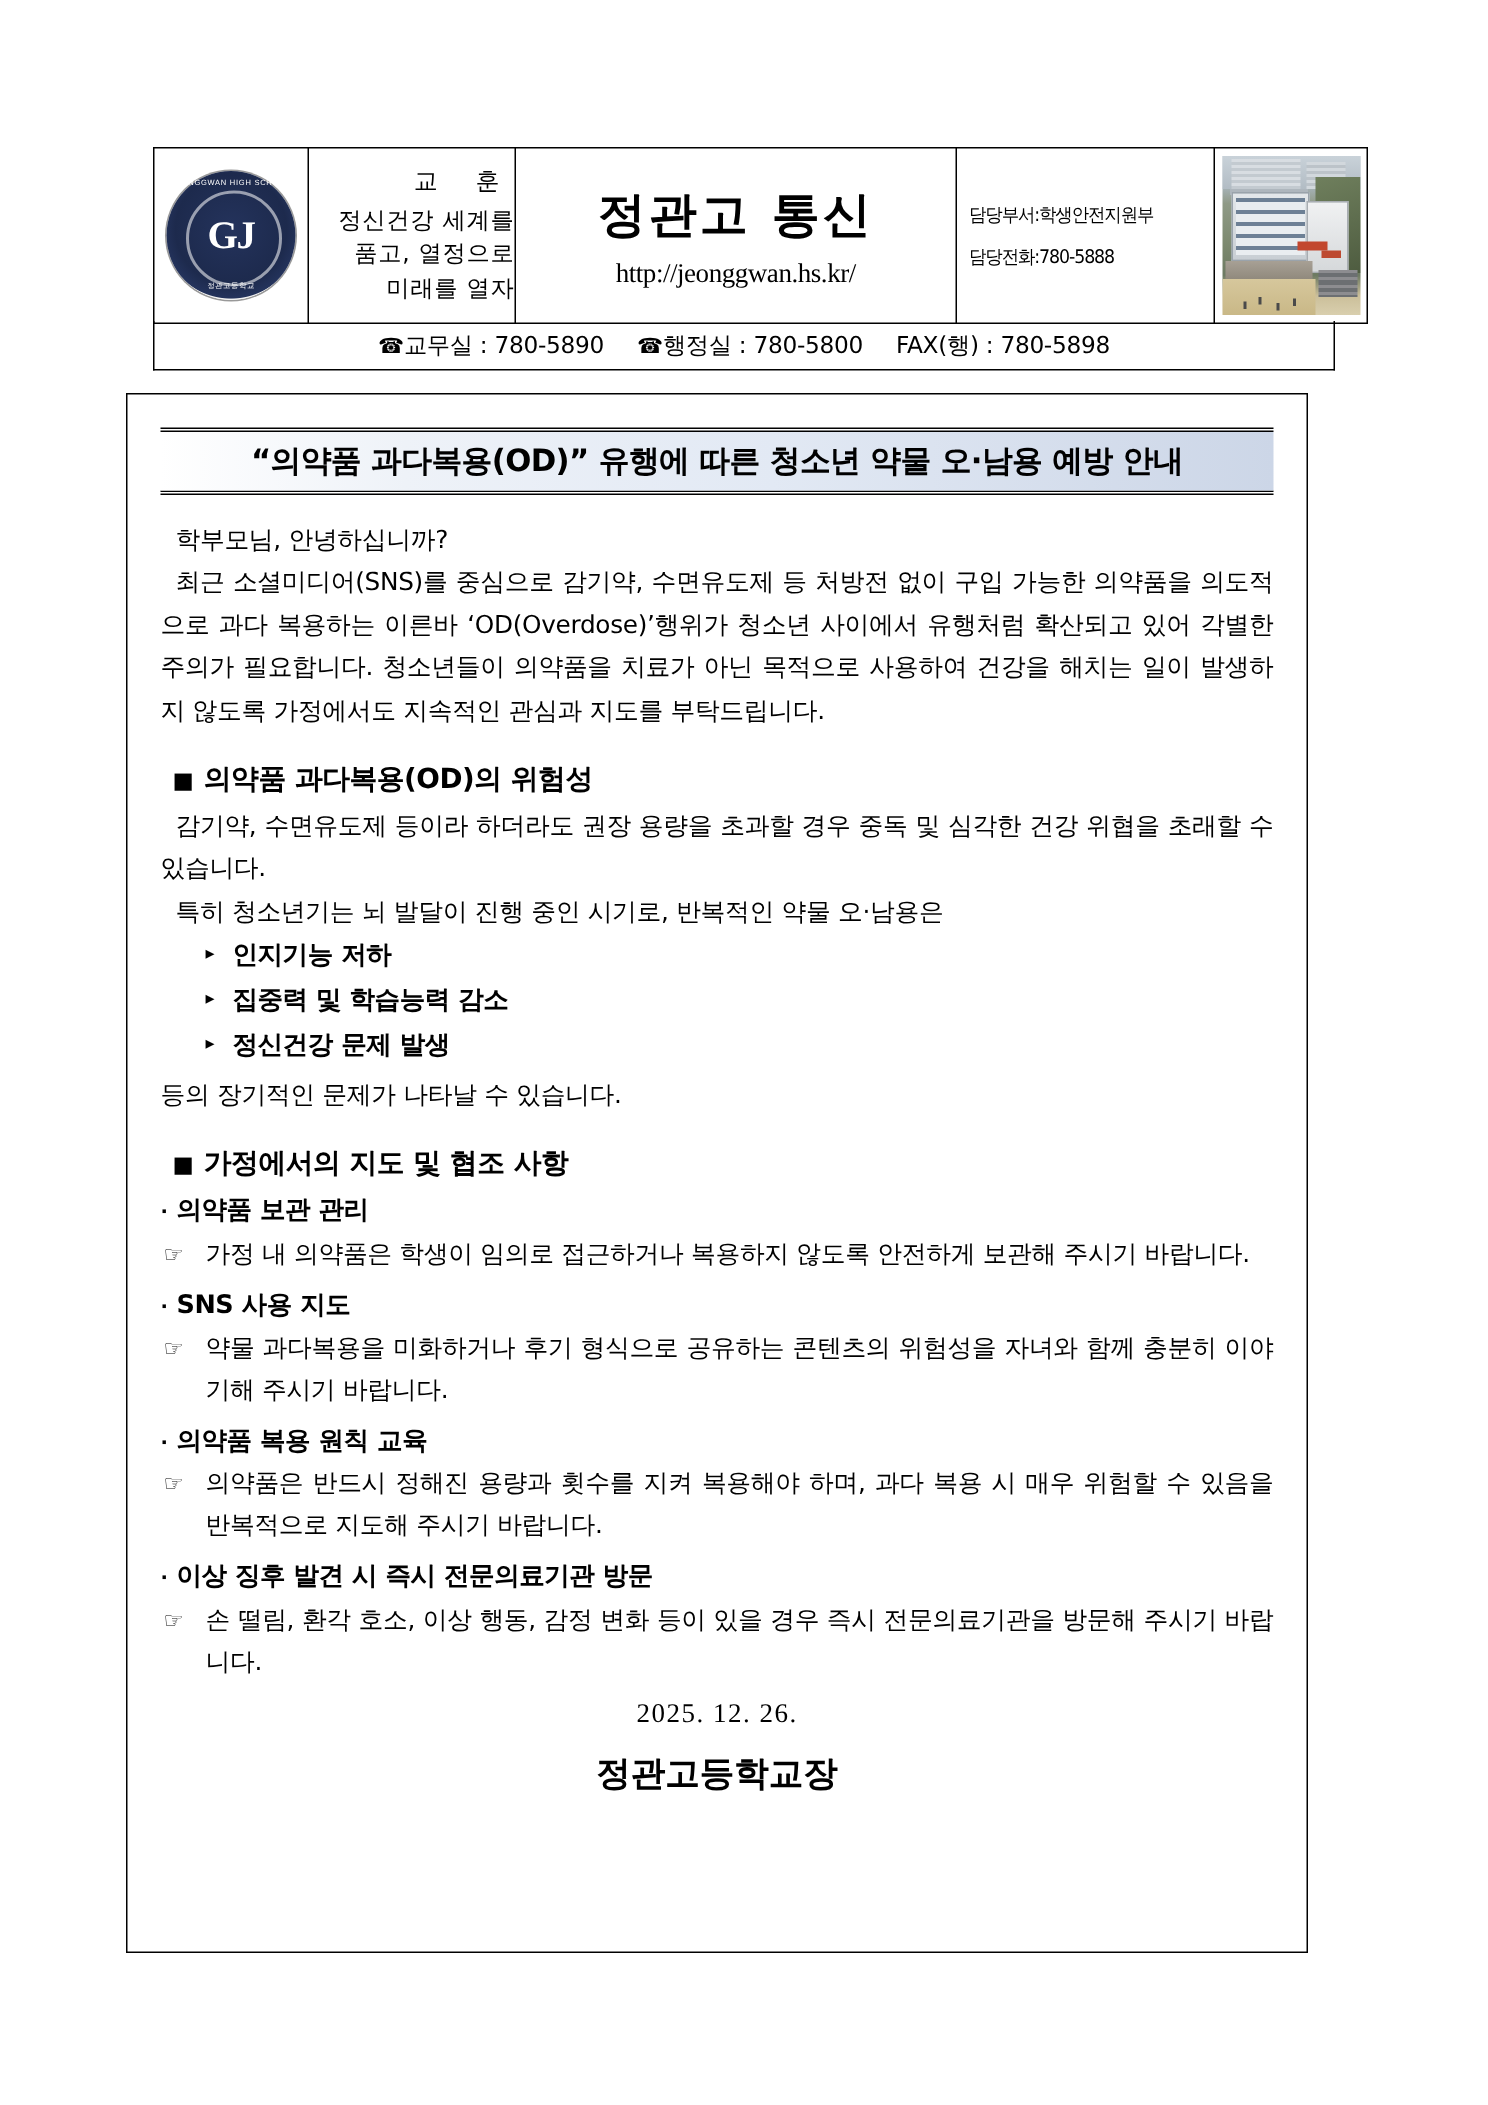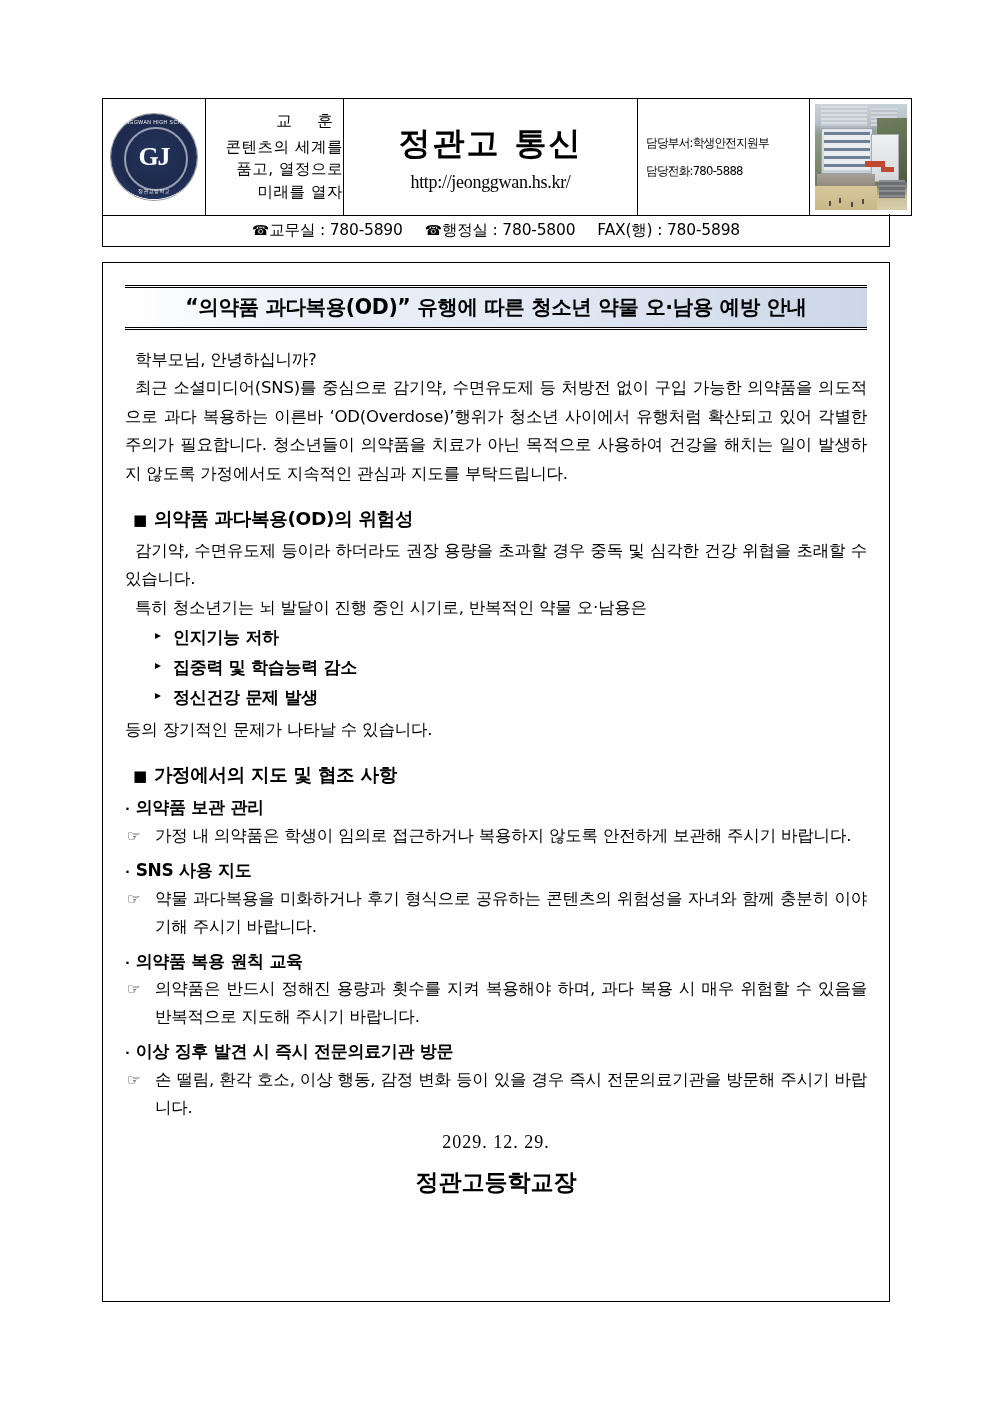--- a/index.html
+++ b/index.html
@@ -173,21 +173,21 @@
     font-size: 15.5px;
     letter-spacing: -0.2px;
   }
   .phone-item { white-space: nowrap; }
   .phone-sep { display: inline-block; width: 22px; }
   .tel-glyph { font-size: 14px; }
 
   
   .body-box {
     position: absolute;
-    left: 102px;
+    left: 84px;
     top: 262px;
     width: 788px;
     height: 1040px;
     border: 1px solid #000;
     box-sizing: border-box;
     padding: 22px 22px 0 22px;
   }
 
   .banner-wrap {
     margin: 0 0 16px 0;
@@ -303,21 +303,21 @@
         <div class="seal">
           <div class="seal-top-text">JEONGGWAN HIGH SCHOOL</div>
           <div class="seal-ring"></div>
           <div class="seal-mono">GJ</div>
           <div class="seal-bottom-text">정관고등학교</div>
         </div>
       </td>
 
       <td class="cell-motto">
         <div class="motto-head">교 훈</div>
-        <div class="motto-line">콘텐츠의 세계를</div>
+        <div class="motto-line">정신건강 세계를</div>
         <div class="motto-line">품고, 열정으로</div>
         <div class="motto-line">미래를 열자</div>
       </td>
 
       <td class="cell-title">
         <div class="paper-title"><span>정관고</span><span class="gap"></span><span>통신</span></div>
         <div class="paper-url">http://jeonggwan.hs.kr/</div>
       </td>
 
       <td class="cell-dept">
@@ -387,18 +387,18 @@
 
     <div class="sub-head"><span class="dot">·</span><span>SNS 사용 지도</span></div>
     <p class="note"><span class="hand">☞</span><span>약물 과다복용을 미화하거나 후기 형식으로 공유하는 콘텐츠의 위험성을 자녀와 함께 충분히 이야기해 주시기 바랍니다.</span></p>
 
     <div class="sub-head"><span class="dot">·</span><span>의약품 복용 원칙 교육</span></div>
     <p class="note"><span class="hand">☞</span><span>의약품은 반드시 정해진 용량과 횟수를 지켜 복용해야 하며, 과다 복용 시 매우 위험할 수 있음을 반복적으로 지도해 주시기 바랍니다.</span></p>
 
     <div class="sub-head"><span class="dot">·</span><span>이상 징후 발견 시 즉시 전문의료기관 방문</span></div>
     <p class="note"><span class="hand">☞</span><span>손 떨림, 환각 호소, 이상 행동, 감정 변화 등이 있을 경우 즉시 전문의료기관을 방문해 주시기 바랍니다.</span></p>
 
-    <div class="date-line">2029. 12. 29.</div>
+    <div class="date-line">2025. 12. 26.</div>
     <div class="sign-line">정관고등학교장</div>
 
   </div>
 
 </div>
 
 </body></html>

